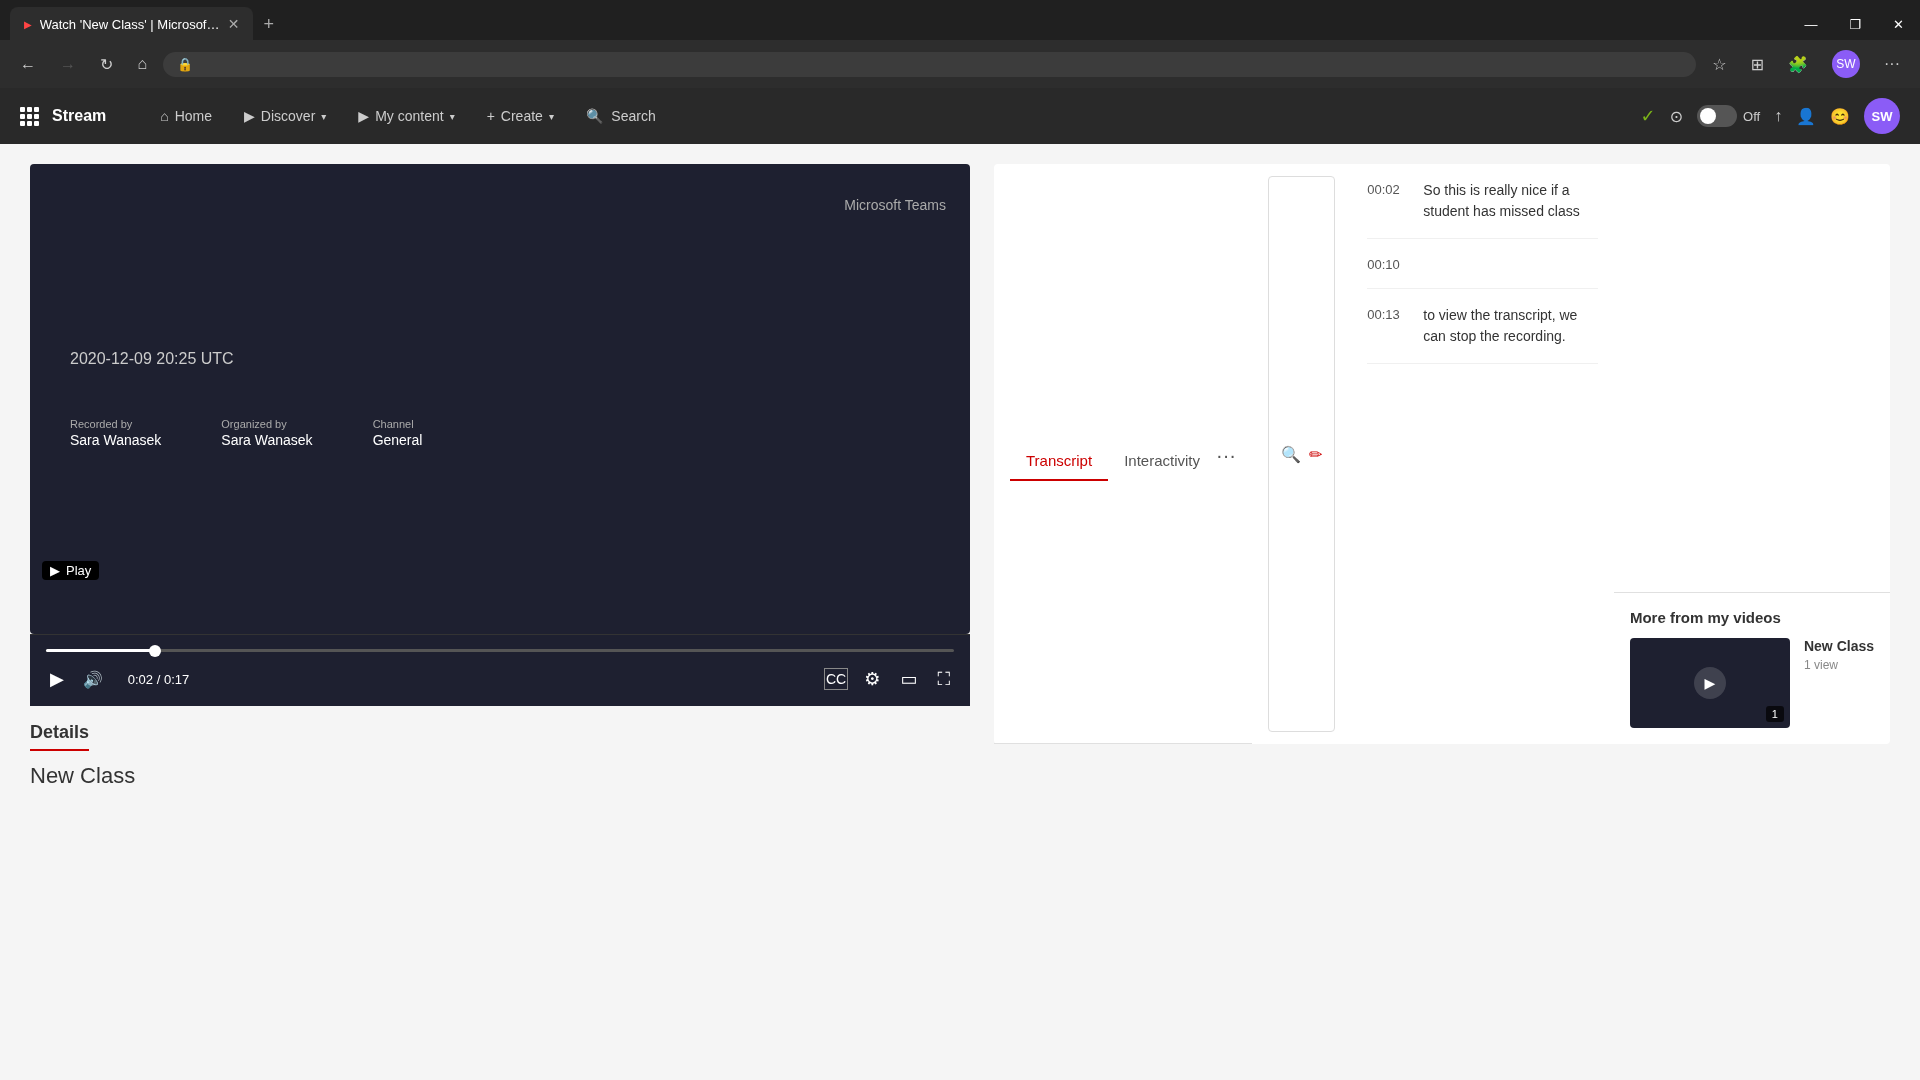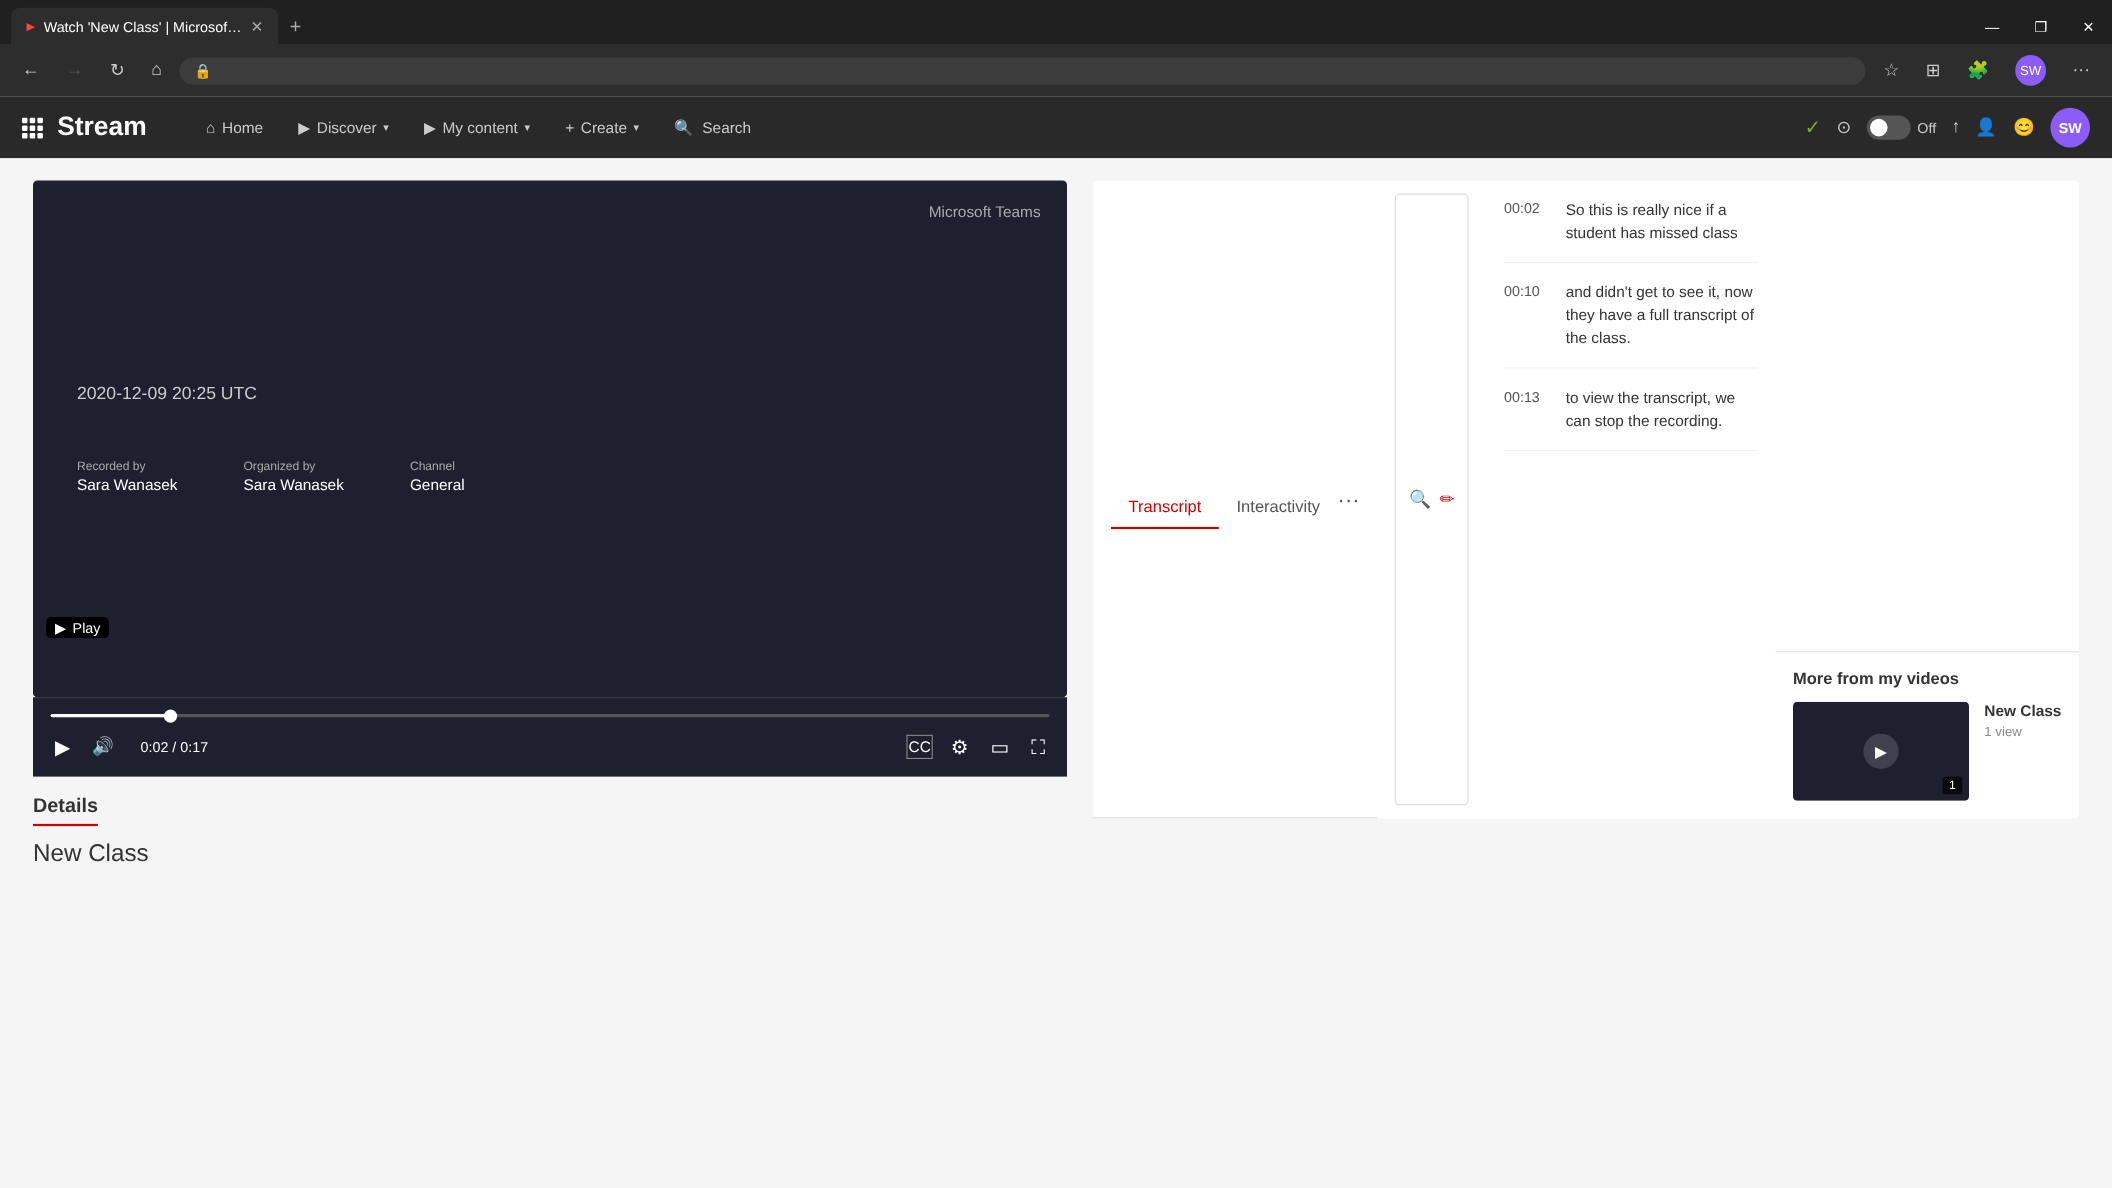--- a/index.html
+++ b/index.html
@@ -23,41 +23,41 @@
     .toolbar-icon { background: none; border: none; color: #ccc; font-size: 16px; cursor: pointer; padding: 4px 8px; }
 
     
     .stream-app { background: #fff; height: calc(1080px - 88px); display: flex; flex-direction: column; }
 
     
     .stream-nav { background: #292929; display: flex; align-items: center; padding: 0 20px; height: 56px; color: #fff; }
     .stream-logo-area { display: flex; align-items: center; gap: 14px; margin-right: 40px; }
     .grid-icon { display: grid; grid-template-columns: 1fr 1fr 1fr; gap: 2px; width: 18px; cursor: pointer; }
     .grid-icon span { background: #fff; width: 5px; height: 5px; border-radius: 1px; }
-    .stream-logo { font-size: 24px; font-weight: 600; color: #fff; }
+    .stream-logo { font-size: 16px; font-weight: 600; color: #fff; }
     .nav-items { display: flex; align-items: center; gap: 4px; flex: 1; }
     .nav-item { display: flex; align-items: center; gap: 6px; color: #ccc; padding: 8px 14px; font-size: 14px; cursor: pointer; border-radius: 4px; text-decoration: none; }
     .nav-item .chevron { font-size: 10px; }
     .nav-search { display: flex; align-items: center; gap: 8px; color: #ccc; padding: 8px 14px; font-size: 14px; cursor: pointer; }
     .nav-right { display: flex; align-items: center; gap: 14px; margin-left: auto; }
     .toggle-area { display: flex; align-items: center; gap: 6px; color: #ccc; font-size: 13px; }
     .toggle-pill { width: 40px; height: 22px; background: #555; border-radius: 11px; position: relative; cursor: pointer; }
     .toggle-thumb { position: absolute; left: 3px; top: 3px; width: 16px; height: 16px; background: #fff; border-radius: 50%; }
     .avatar { width: 36px; height: 36px; background: #8b5cf6; border-radius: 50%; display: flex; align-items: center; justify-content: center; color: #fff; font-size: 13px; font-weight: 600; cursor: pointer; }
     .check-icon { color: #7cb518; font-size: 18px; }
     .icon-btn { background: none; border: none; color: #ccc; font-size: 16px; cursor: pointer; }
 
     
     .main-content { display: flex; padding: 20px 30px; gap: 24px; flex: 1; background: #f5f5f5; overflow: hidden; }
 
     
     .video-container { flex: 0 0 940px; display: flex; flex-direction: column; }
     .video-player { background: #1e2030; border-radius: 4px; position: relative; height: 470px; overflow: hidden; }
     .video-overlay { position: absolute; top: 0; left: 0; right: 0; bottom: 0; display: flex; flex-direction: column; justify-content: center; align-items: flex-start; padding: 40px; }
-    .video-teams-label { position: absolute; top: 20px; right: 24px; color: #aaa; font-size: 14px; }
+    .video-teams-label { position: absolute; top: 33px; right: 24px; color: #aaa; font-size: 14px; }
     .video-title { color: #fff; font-size: 48px; font-weight: 600; margin-bottom: 20px; }
     .video-date { color: #ccc; font-size: 16px; margin-bottom: 30px; }
     .video-meta { display: flex; gap: 60px; margin-top: 20px; }
     .video-meta-item { color: #ccc; font-size: 13px; }
     .video-meta-item .meta-label { color: #aaa; font-size: 11px; margin-bottom: 2px; }
     .video-meta-item .meta-value { color: #fff; font-size: 14px; }
 
     .video-controls { background: #1e2030; padding: 8px 16px 12px; border-top: 1px solid #333; }
     .progress-bar-area { padding: 6px 0; margin-bottom: 6px; }
     .progress-track { height: 3px; background: #555; border-radius: 2px; position: relative; cursor: pointer; }
@@ -267,21 +267,20 @@
 
         <div class="transcript-entries">
 
           <div class="transcript-entry">
             <div class="transcript-time">00:02</div>
             <div class="transcript-text">So this is really nice if a student has missed class</div>
           </div>
 
           <div class="transcript-entry">
             <div class="transcript-time">00:10</div>
-            <div class="transcript-text">and didn't get to see it, now they have a full transcript of the class.</div>
           </div>
 
           <div class="transcript-entry">
             <div class="transcript-time">00:13</div>
             <div class="transcript-text">to view the transcript, we can stop the recording.</div>
           </div>
         </div>
 
         <div style="padding: 16px; border-top: 1px solid #e0e0e0; margin-top: auto;">
           <div style="font-size:15px; font-weight:600; color:#333; margin-bottom:12px;">More from my videos</div>

